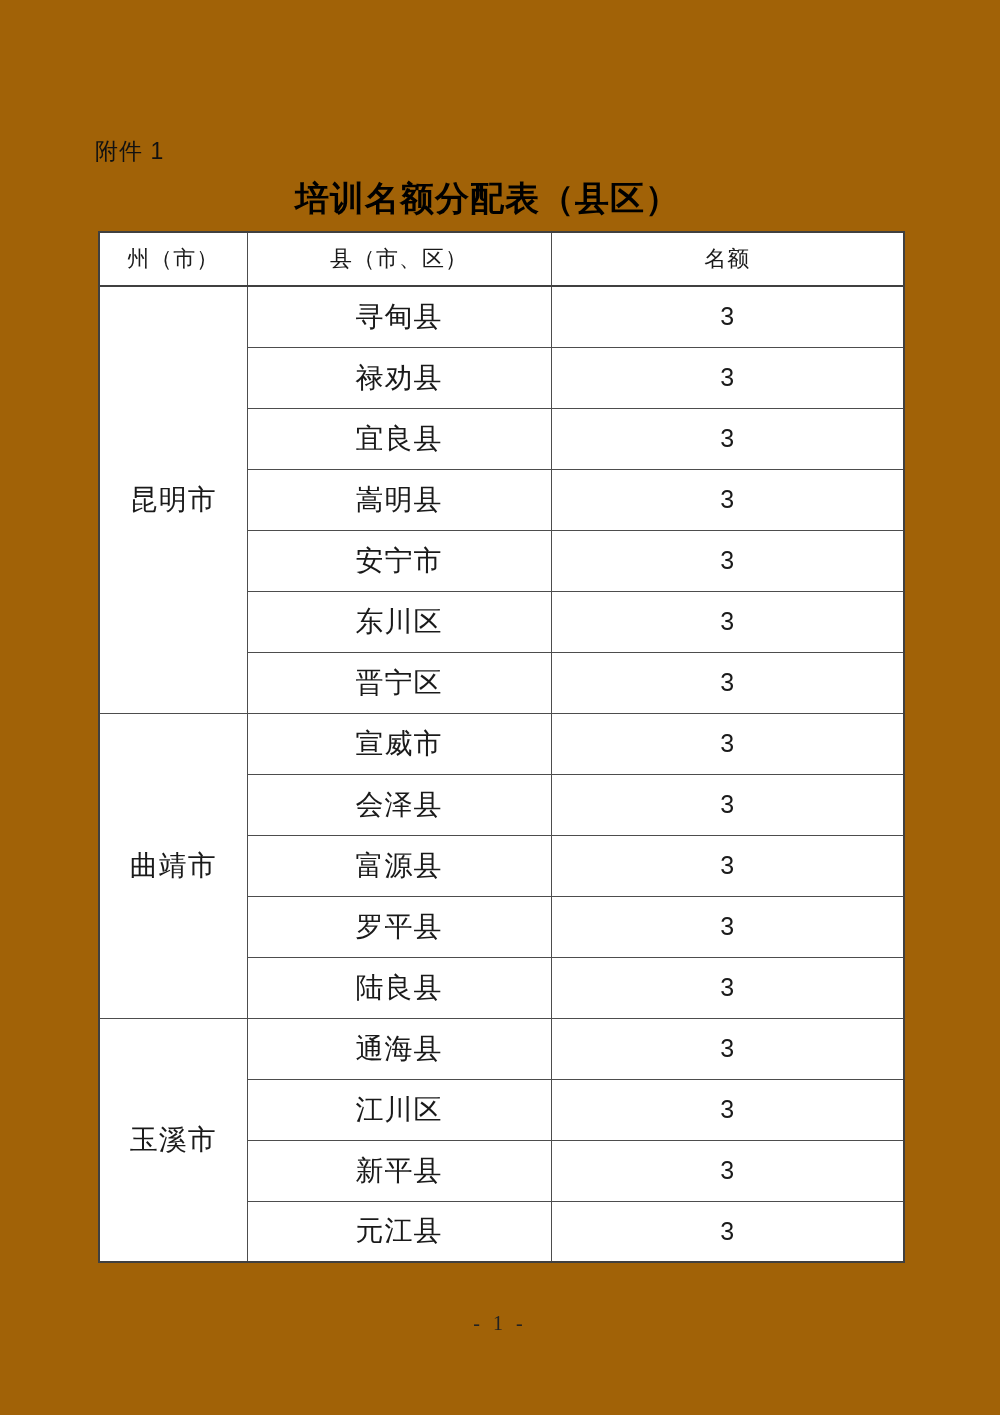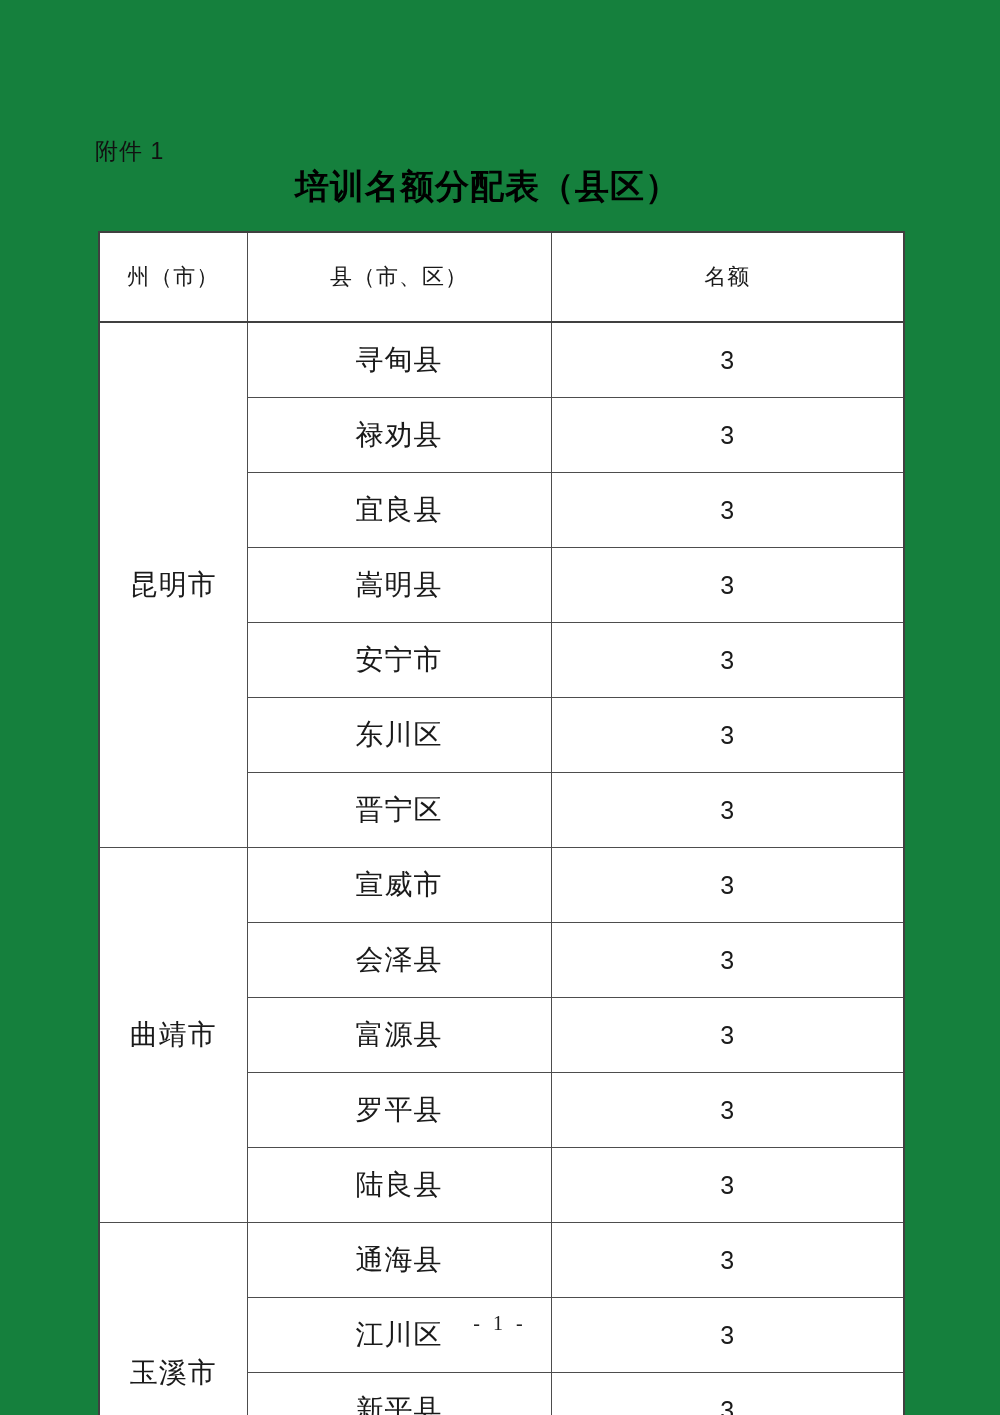--- a/index.html
+++ b/index.html
@@ -4,37 +4,37 @@
 <style>
   html, body {
     margin: 0;
     padding: 0;
     background: #ffffff;
   }
   .page {
     position: relative;
     width: 1000px;
     height: 1415px;
-    background: #15803d;
+    background: #a16207;
     font-family: "Liberation Sans", "DejaVu Sans", sans-serif;
     color: #1a1a1a;
     overflow: hidden;
   }
   .attachment-label {
     position: absolute;
     left: 95px;
     top: 136px;
     font-size: 23px;
     letter-spacing: 1px;
     color: #111;
   }
   .doc-title {
     position: absolute;
     left: 0;
-    top: 164px;
+    top: 176px;
     width: 975px;
     margin: 0;
     text-align: center;
     font-size: 34px;
     font-weight: bold;
     letter-spacing: 1px;
     color: #000;
   }
   table.quota-table {
     position: absolute;
@@ -46,21 +46,21 @@
     border: 2px solid #404040;
   }
   .quota-table col.c1 { width: 148px; }
   .quota-table col.c2 { width: 304px; }
   .quota-table col.c3 { width: 353px; }
   .quota-table th,
   .quota-table td {
     border: 1px solid #4d4d4d;
     text-align: center;
     vertical-align: middle;
-    padding: 18px;
+    padding: 0;
     background: #ffffff;
   }
   .quota-table thead th {
     height: 52px;
     font-size: 22px;
     font-weight: normal;
     border-bottom: 2px solid #404040;
     letter-spacing: 1px;
   }
   .quota-table tbody tr {

